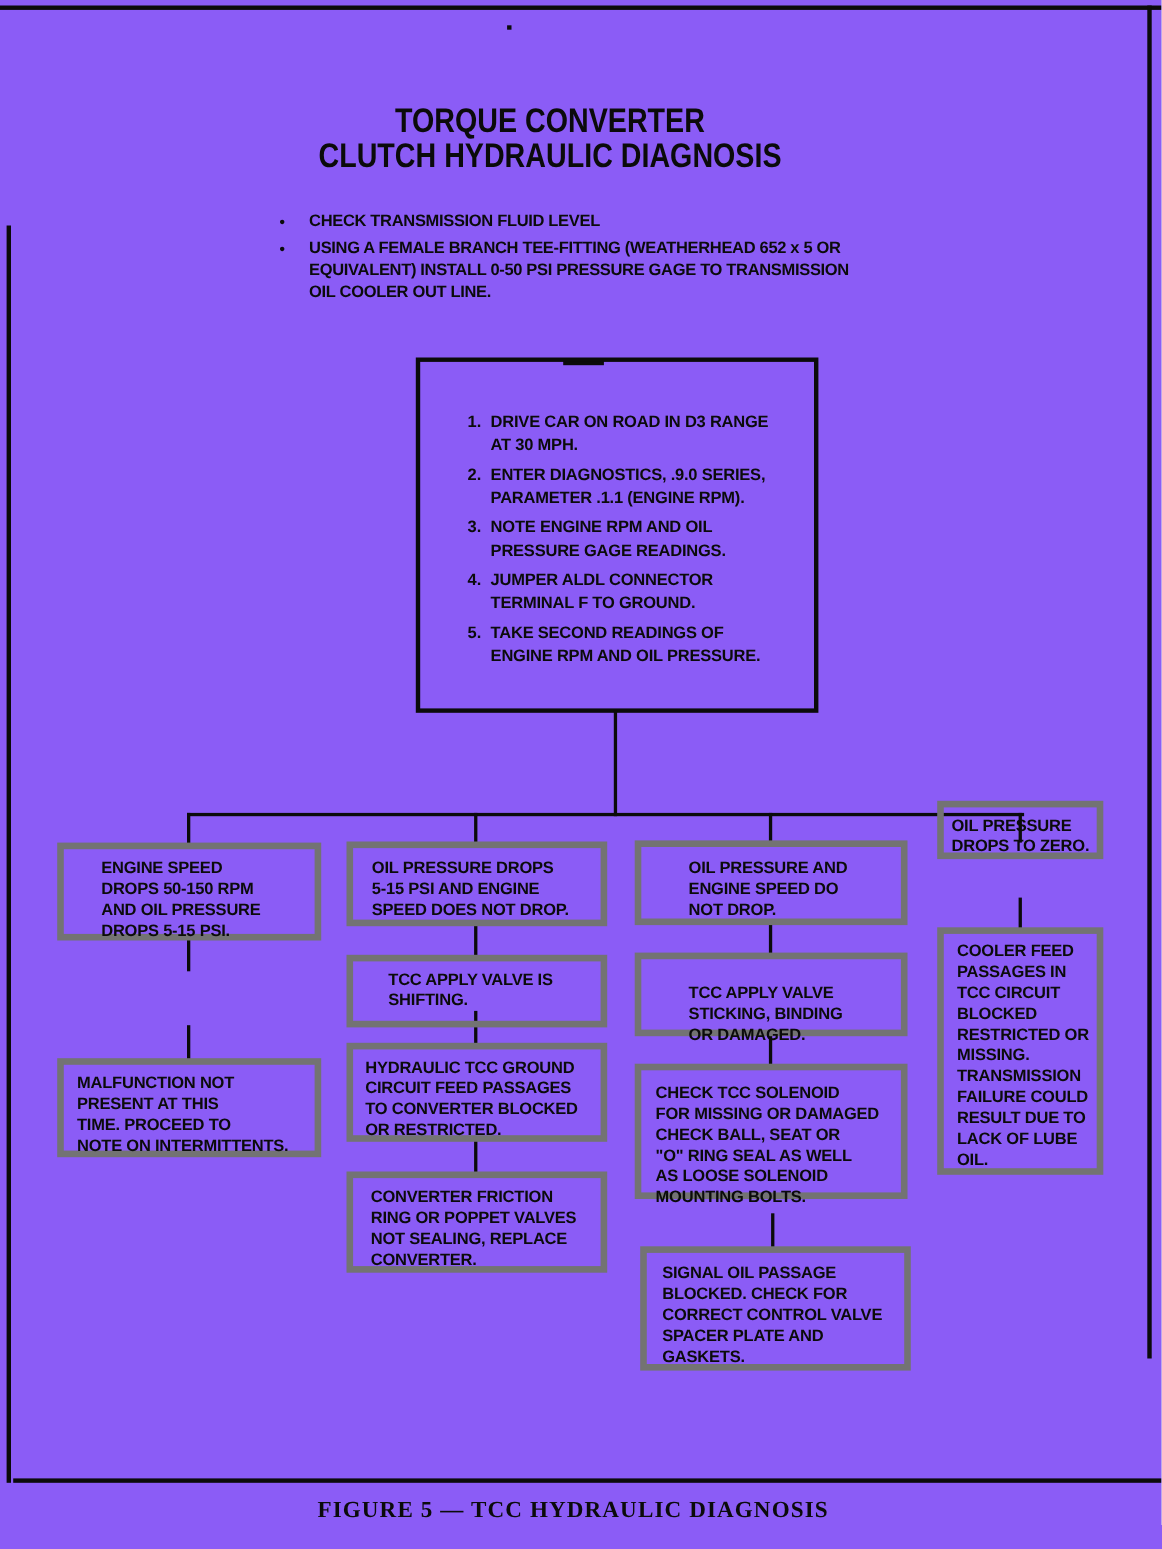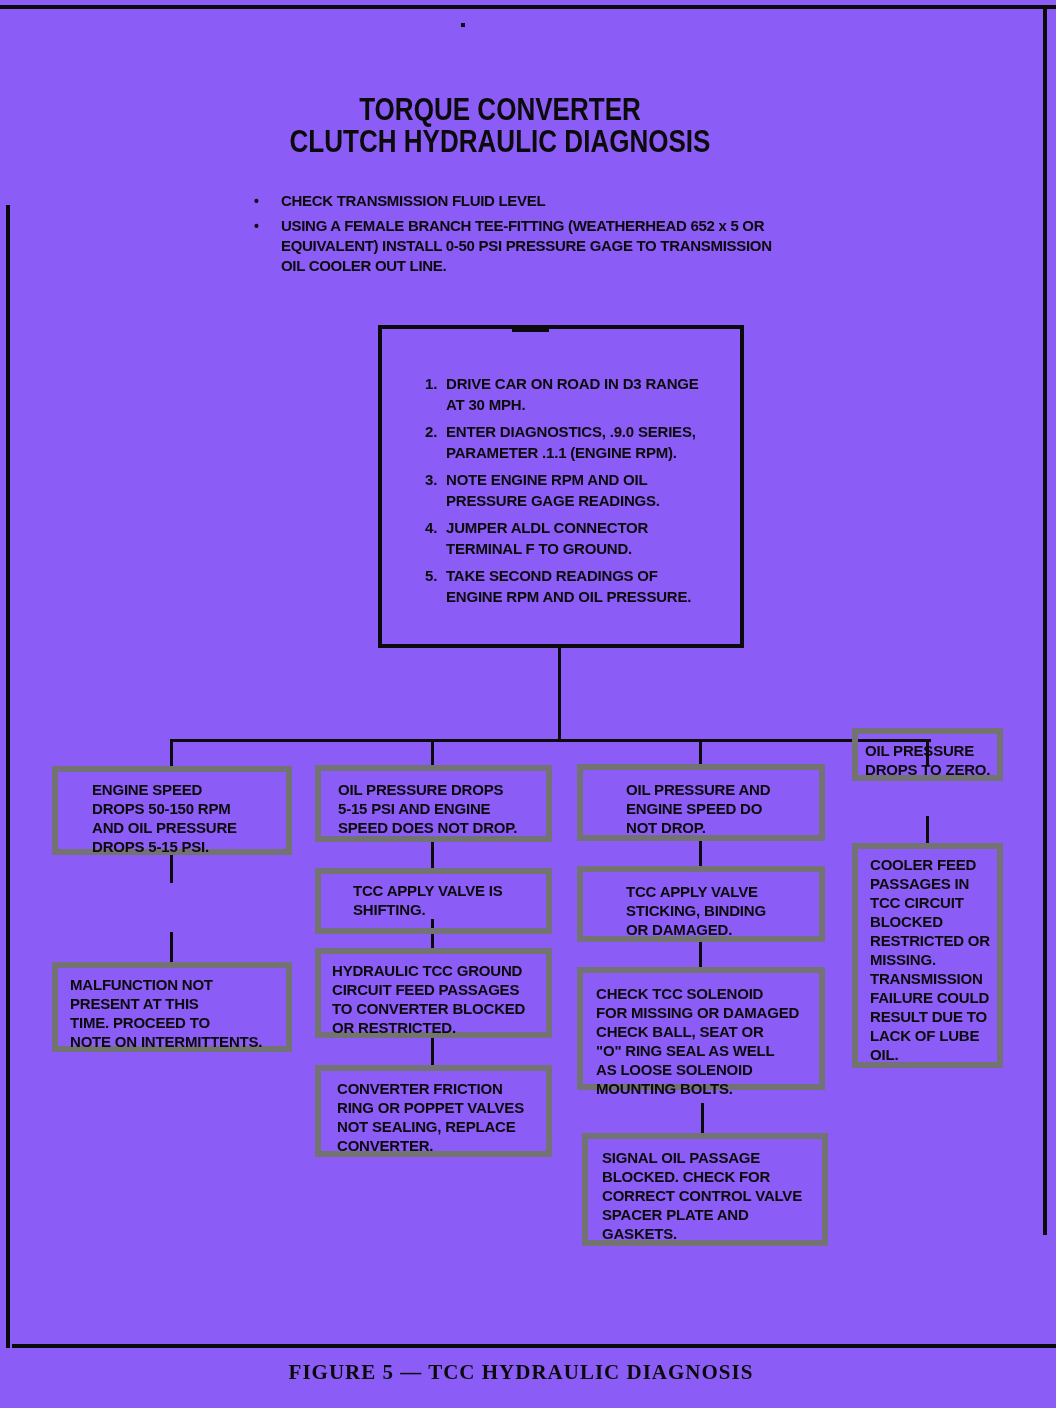--- a/index.html
+++ b/index.html
@@ -170,21 +170,21 @@
 TO CONVERTER BLOCKED
 OR RESTRICTED.</div>
   <div class="abs fb" style="left:315px;top:1065px;width:237px;height:92px;padding:8px 4px 0 16px;">CONVERTER FRICTION
 RING OR POPPET VALVES
 NOT SEALING, REPLACE
 CONVERTER.</div>
 
   <div class="abs fb" style="left:577px;top:764px;width:248px;height:77px;padding:10px 6px 0 43px;">OIL PRESSURE AND
 ENGINE SPEED DO
 NOT DROP.</div>
-  <div class="abs fb" style="left:577px;top:866px;width:248px;height:76px;padding:10px 6px 0 43px;">TCC APPLY VALVE
+  <div class="abs fb" style="left:577px;top:866px;width:248px;height:76px;padding:21px 6px 0 43px;">TCC APPLY VALVE
 STICKING, BINDING
 OR DAMAGED.</div>
   <div class="abs fb" style="left:577px;top:967px;width:248px;height:123px;padding:11px 4px 0 13px;">CHECK TCC SOLENOID
 FOR MISSING OR DAMAGED
 CHECK BALL, SEAT OR
 "O" RING SEAL AS WELL
 AS LOOSE SOLENOID
 MOUNTING BOLTS.</div>
   <div class="abs fb" style="left:582px;top:1133px;width:246px;height:113px;padding:9px 4px 0 14px;">SIGNAL OIL PASSAGE
 BLOCKED. CHECK FOR

